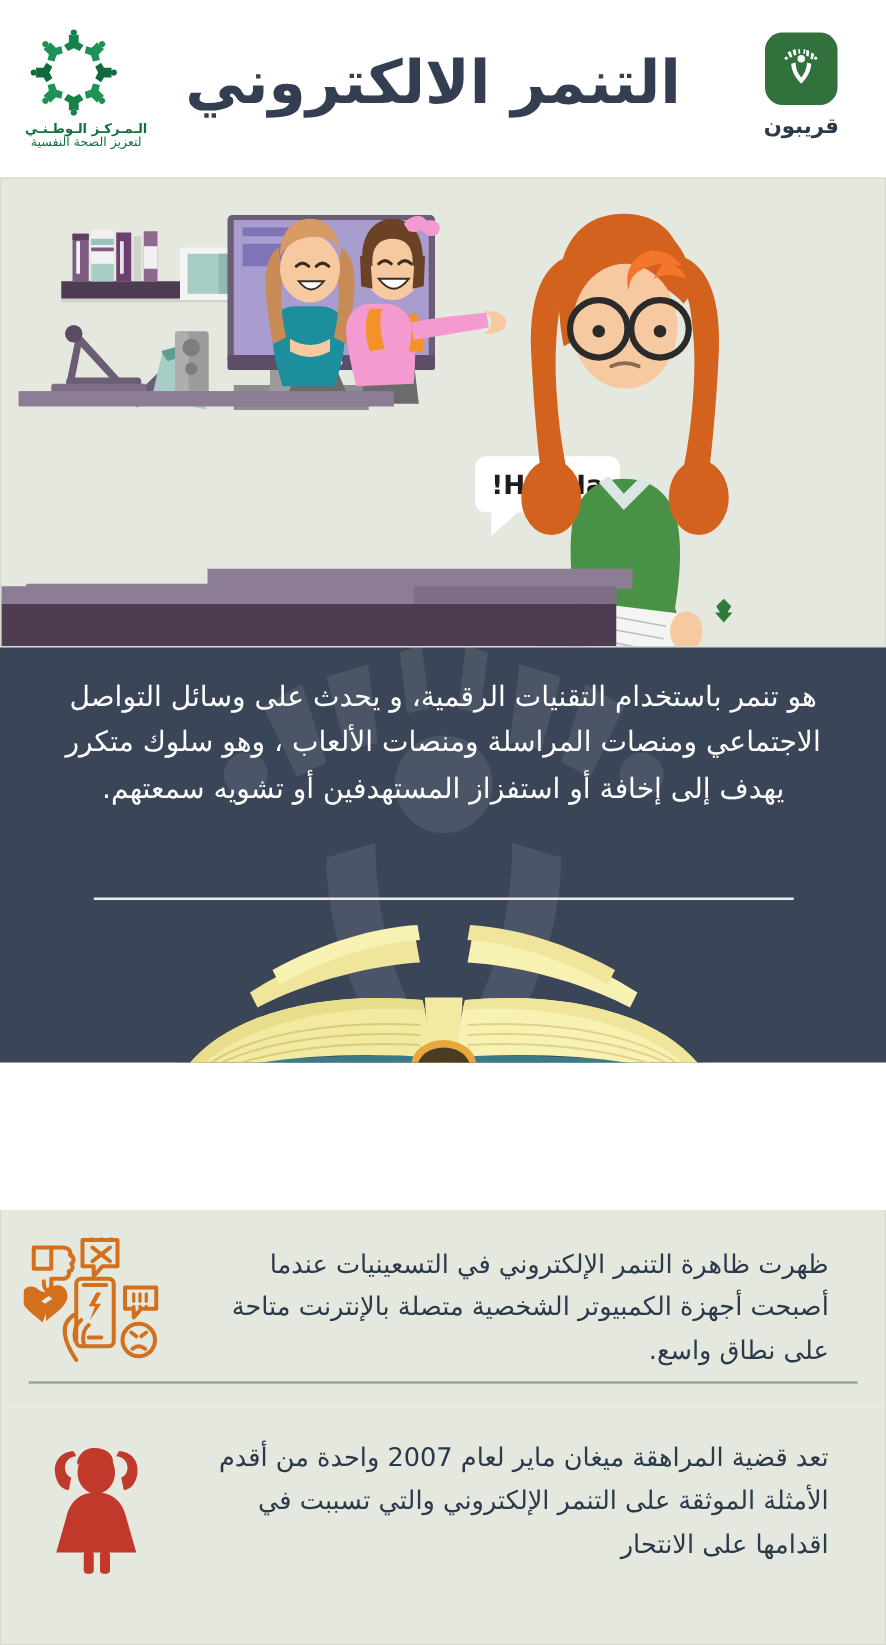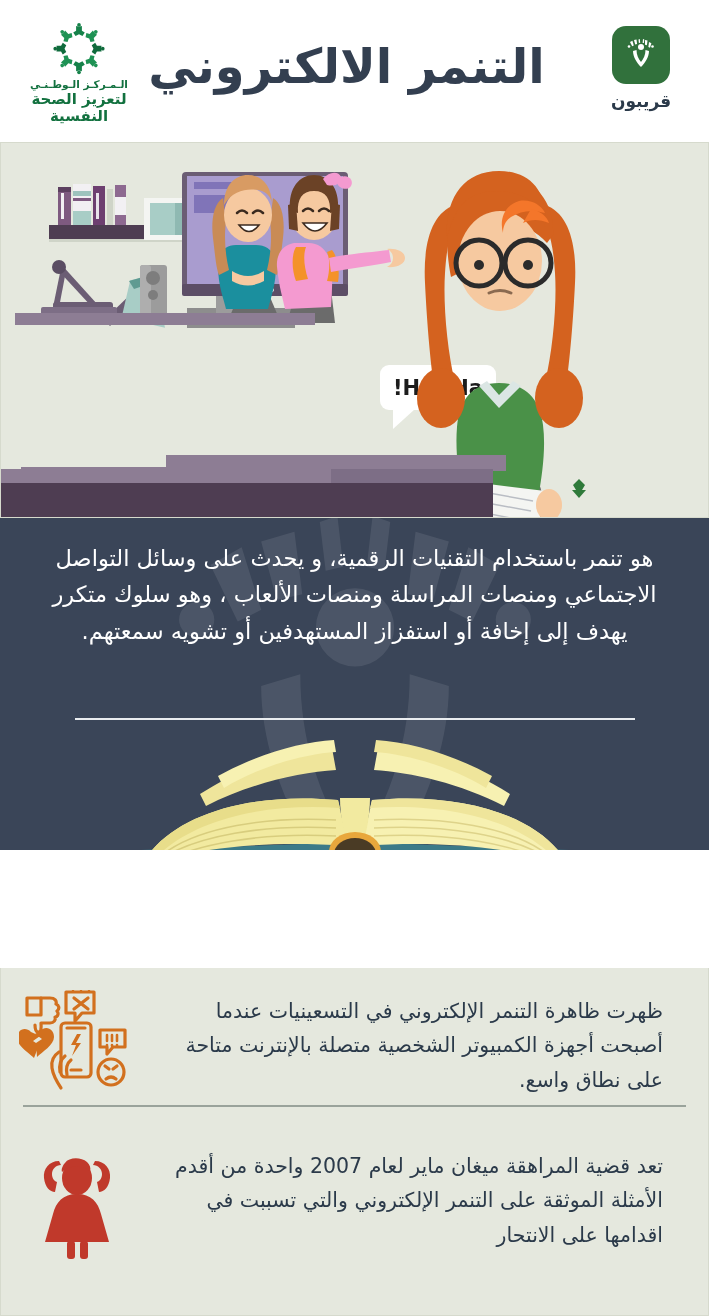--- a/index.html
+++ b/index.html
@@ -8,25 +8,25 @@
     width:709px;height:1316px;overflow:hidden;position:relative;
   }
   .page{width:709px;height:1316px;position:relative;background:#ffffff;overflow:hidden;}
 
   
   .header{
     position:absolute;top:0;left:0;width:709px;height:142px;background:#ffffff;
     display:flex;align-items:center;
   }
   .nav-logo{position:absolute;left:20px;top:22px;width:118px;height:104px;
-    display:flex;flex-direction:column;align-items:center;justify-content:flex-start;}
+    display:flex;flex-direction:column;align-items:flex-end;justify-content:flex-start;}
   .nav-logo-mark{width:78px;height:72px;}
   .nav-logo-txt{margin-top:3px;text-align:center;line-height:1.18;}
   .nav-logo-txt .l1{font-size:10.5px;font-weight:bold;color:#12713f;letter-spacing:.5px;}
-  .nav-logo-txt .l2{font-size:15px;font-weight:bold;color:#12713f;}
+  .nav-logo-txt .l2{font-size:10px;font-weight:normal;color:#12713f;}
 
   .title{
     position:absolute;left:0;right:0;top:38px;text-align:center;
     font-size:48px;font-weight:bold;color:#333f50;letter-spacing:-1px;
     transform:translateX(-8px);
   }
 
   .appbadge{position:absolute;right:22px;top:26px;width:92px;
     display:flex;flex-direction:column;align-items:center;}
   .appbadge-icon{width:58px;height:58px;border-radius:14px;background:#31713c;

